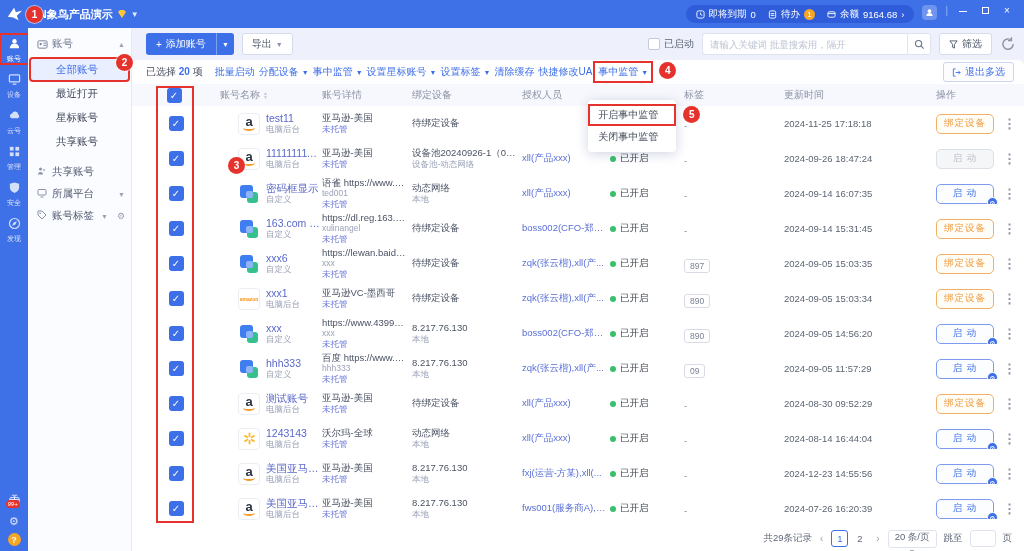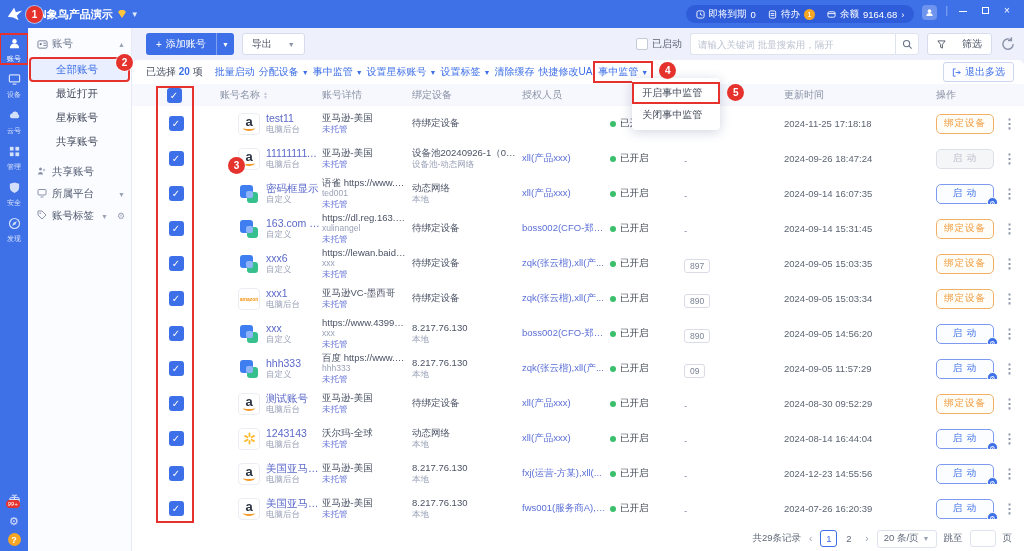--- a/index.html
+++ b/index.html
@@ -57,21 +57,21 @@
   .sb-link .lgear { font-size:9px; color:#9aa2b5; margin-left:4px; }
   
   .main { position:absolute; left:132px; top:28px; width:892px; height:523px; }
   .toolbar { height:32px; display:flex; align-items:center; padding:0 8px 0 14px; gap:8px; }
   .btn-split { display:flex; height:22px; border-radius:3px; overflow:visible; }
   .btn-split .bmain { background:#3d6fe8; color:#fff; font-size:10px; display:flex; align-items:center; gap:4px;
     padding:0 10px; border-radius:3px 0 0 3px; }
   .btn-split .bmore { background:#3d6fe8; color:#fff; width:18px; display:flex; align-items:center; justify-content:center;
     font-size:7px; border-left:1px solid rgba(255,255,255,.35); border-radius:0 3px 3px 0; }
   .btn-ghost { height:22px; background:#fff; border:1px solid #d6dcec; border-radius:3px; color:#4a5264; font-size:10px;
-    display:flex; align-items:center; gap:16px; padding:0 9px; }
+    display:flex; align-items:center; gap:4px; padding:0 9px; }
   .btn-ghost .c { font-size:7px; color:#8a93a6; }
   .tb-spacer { flex:1; }
   .chk-row { display:flex; align-items:center; gap:4px; font-size:10px; color:#5b6476; }
   .cbx-empty { width:12px; height:12px; border:1px solid #c6cbd8; border-radius:2px; background:#fff; }
   .searchwrap { display:flex; }
   .searchwrap input { width:205px; height:22px; border:1px solid #dfe3ee; border-right:none; border-radius:3px 0 0 3px;
     font-size:9.5px; padding:0 7px; color:#3f475a; background:#fff; font-family:"Liberation Sans",sans-serif; }
   .searchwrap input::placeholder { color:#bcc3d2; }
   .searchbtn { width:24px; height:22px; border:1px solid #dfe3ee; border-radius:0 3px 3px 0; background:#fff;
     display:flex; align-items:center; justify-content:center; }
@@ -81,22 +81,22 @@
   .bulkbar { height:24px; display:flex; align-items:center; padding:0 10px 0 14px; font-size:10px; gap:12px; white-space:nowrap; }
   .sel-info { color:#454c5c; }
   .sel-info b { color:#3d6fe8; font-weight:bold; }
   .blink { color:#3d6fe8; display:flex; align-items:center; gap:3px; cursor:default; }
   .blink .c { font-size:7px; }
   .blink.hl { position:relative; outline:2px solid #e5322d; outline-offset:1px; padding:1px 2px; }
   .bulk-exit { margin-left:auto; display:flex; align-items:center; gap:4px; height:20px; padding:0 8px;
     border:1px solid #ccd6f0; border-radius:3px; color:#3d6fe8; font-size:10px; background:#fdfdff; }
   .bulk-exit svg { width:9px; height:9px; }
   
-  .menu { position:absolute; top:14px; left:-8px; width:88px; background:#fff; border-radius:4px;
-    box-shadow:0 2px 12px rgba(40,60,120,.22); padding:4px 0; z-index:45;margin-left:44px; }
+  .menu { position:absolute; top:36px; left:-8px; width:88px; background:#fff; border-radius:4px;
+    box-shadow:0 2px 12px rgba(40,60,120,.22); padding:4px 0; z-index:45; }
   .menu-item { position:relative; height:22px; line-height:22px; padding:0 10px; font-size:10px; color:#454c5c; white-space:nowrap; }
   .menu-item.red-outline { outline:2px solid #e5322d; outline-offset:-2px; }
   
   .tgrid { display:grid; grid-template-columns:88px 102px 90px 110px 88px 74px 100px 152px 1fr; align-items:center; }
   .theader { height:22px; background:#f7f8fd; font-size:10px; color:#8a93a6; }
   .theader .hc { padding-right:4px; white-space:nowrap; display:flex; align-items:center; gap:3px; }
   .sorticon { display:inline-flex; flex-direction:column; font-size:5px; line-height:4px; color:#c2c8d6; }
   .trow { height:35px; }
   .cell { overflow:hidden; white-space:nowrap; }
   .c-check { display:flex; justify-content:center; }
@@ -134,21 +134,21 @@
   .abtn.disabled { border:1px solid #dcdfe6; color:#b8bdc9; background:#f5f6f8; }
   .gearbadge { position:absolute; right:-5px; bottom:-5px; width:11px; height:11px; border-radius:50%; background:#3d6fe8;
     color:#fff; font-size:7px; line-height:11px; text-align:center; border:1px solid #fff; letter-spacing:0; }
   .more { font-size:13px; color:#8b94a8; font-weight:bold; }
   
   .tfooter { height:25px; display:flex; align-items:center; justify-content:flex-end; gap:7px; padding-right:12px;
     font-size:9.5px; color:#5f6878; }
   .pgarrow { color:#9aa2b5; font-size:10px; padding:0 1px; }
   .pgnum { min-width:17px; height:17px; border-radius:3px; display:flex; align-items:center; justify-content:center; font-size:9.5px; color:#5f6878; }
   .pgnum.active { border:1px solid #3d6fe8; color:#3d6fe8; background:#fff; }
-  .pgsize { display:flex; align-items:center; gap:4px; border:1px solid #dfe3ee; border-radius:3px; height:18px; padding:0 6px; color:#5f6878; }
+  .pgsize { display:flex; align-items:center; gap:4px; border:1px solid #dfe3ee; border-radius:3px; height:18px; padding:0 6px; color:#5f6878;flex-direction:column; }
   .pgsize .c { font-size:7px; color:#9aa2b5; }
   .jumpbox { width:26px; height:17px; border:1px solid #dfe3ee; border-radius:3px; background:#fff; }
   
   .overlay { position:absolute; left:0; top:0; width:1024px; height:551px; pointer-events:none; z-index:60; }
   .ann-badge { position:absolute; width:17px; height:17px; border-radius:50%; background:#e5322d; color:#fff;
     font-size:10px; font-weight:bold; display:flex; align-items:center; justify-content:center;
     box-shadow:0 0 0 1px rgba(255,255,255,.55); }
   .ann-box { position:absolute; border:2px solid #e5322d; }
   .badge-inline { position:absolute; width:17px; height:17px; border-radius:50%; background:#e5322d; color:#fff;
     font-size:10px; font-weight:bold; display:flex; align-items:center; justify-content:center; z-index:46; }

